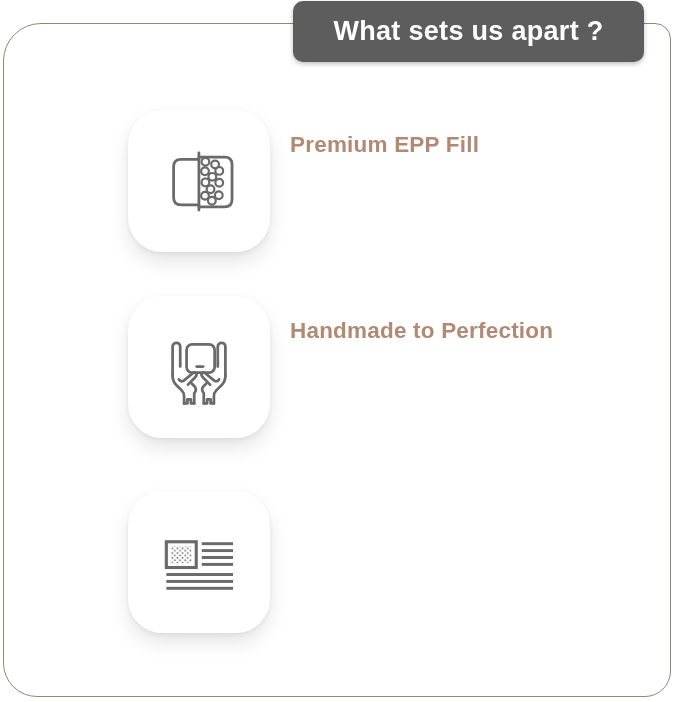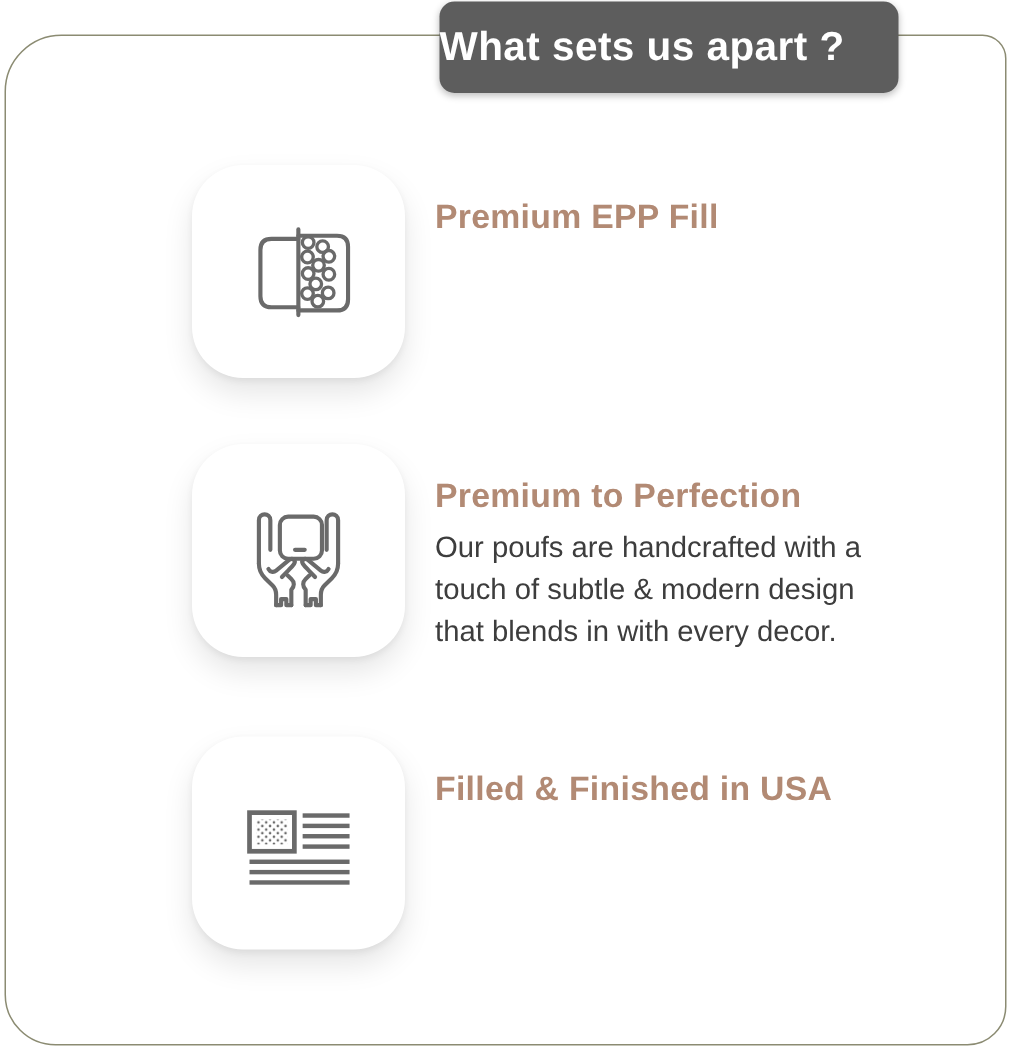--- a/index.html
+++ b/index.html
@@ -7,23 +7,23 @@
     width:679px;height:702px;position:relative;background:#ffffff;
     font-family:"Liberation Sans",sans-serif;overflow:hidden;
   }
   .frame{
     position:absolute;left:3px;top:23px;width:666px;height:672px;
     border:1.5px solid #8b8b72;
     border-radius:38px 16px 26px 34px;
     background:transparent;
   }
   .banner{
-    position:absolute;left:293px;top:1px;width:306px;height:61px;
+    position:absolute;left:293px;top:1px;width:351px;height:61px;
     background:#5d5d5d;border-radius:10px;
-    display:flex;align-items:center;
+    display:flex;align-items:center;justify-content:center;
     box-shadow:0 2px 5px rgba(0,0,0,0.25);
   }
   .banner span{
     color:#ffffff;font-size:27px;font-weight:700;letter-spacing:0.3px;
   }
   .row{
     position:absolute;left:88px;display:flex;align-items:flex-start;gap:20px;padding-left:40px;
   }
   .row.r1{top:110px}
   .row.r2{top:296px}
@@ -93,24 +93,21 @@
             <path d="M21.3 59.5 C21.3 64.3 23 67.4 25.8 70.1 L31.2 75.4 C33.2 77.4 33.8 79.5 33.8 82 V89.6"></path>
             <path d="M33.8 89.6 H37.4 V85.2 H41.2 V89.6 H44.8"></path>
             <path d="M44.8 89.6 V78.4 C47.2 76 47.2 72.8 44.8 70.6 L42 68"></path>
             <path d="M28.2 63.4 C29.4 65.6 31.8 66.2 33.8 64.6 L43.2 56.8 C45.6 54.9 48.4 57.1 46.8 59.7 C46.1 60.8 44.8 62.3 43 64 L38 69.2"></path>
           </g>
           <use href="#hand" transform="translate(100,0) scale(-1,1)"></use>
         </g>
       </svg>
     </div>
     <div class="text">
-      <h2>Premium to Perfection</h2>
-      <p>Our poufs are handcrafted with a
-touch of subtle &amp; modern design
-that blends in with every decor.</p>
+      <h2>Handmade to Perfection</h2>
     </div>
   </div>
 
   <div class="row r3">
     <div class="card">
       <svg width="92" height="92" viewBox="0 0 100 100">
         <defs>
           <pattern id="stars" width="5.6" height="5.2" patternUnits="userSpaceOnUse">
             <circle cx="1.4" cy="1.3" r="0.95" fill="#6a6a6a"></circle>
             <circle cx="4.2" cy="3.9" r="0.95" fill="#6a6a6a"></circle>
@@ -123,17 +120,16 @@
           <rect x="53" y="36" width="34" height="3.2"></rect>
           <rect x="53" y="43.5" width="34" height="3.2"></rect>
           <rect x="53" y="51" width="34" height="3.2"></rect>
           <rect x="14.5" y="62" width="72.5" height="3.2"></rect>
           <rect x="14.5" y="69.5" width="72.5" height="3.2"></rect>
           <rect x="14.5" y="77" width="72.5" height="3.2"></rect>
         </g>
       </svg>
     </div>
     <div class="text">
-      <h2>Filled &amp; Finished in USA</h2>
     </div>
   </div>
 
 </div>
 
 </body></html>

